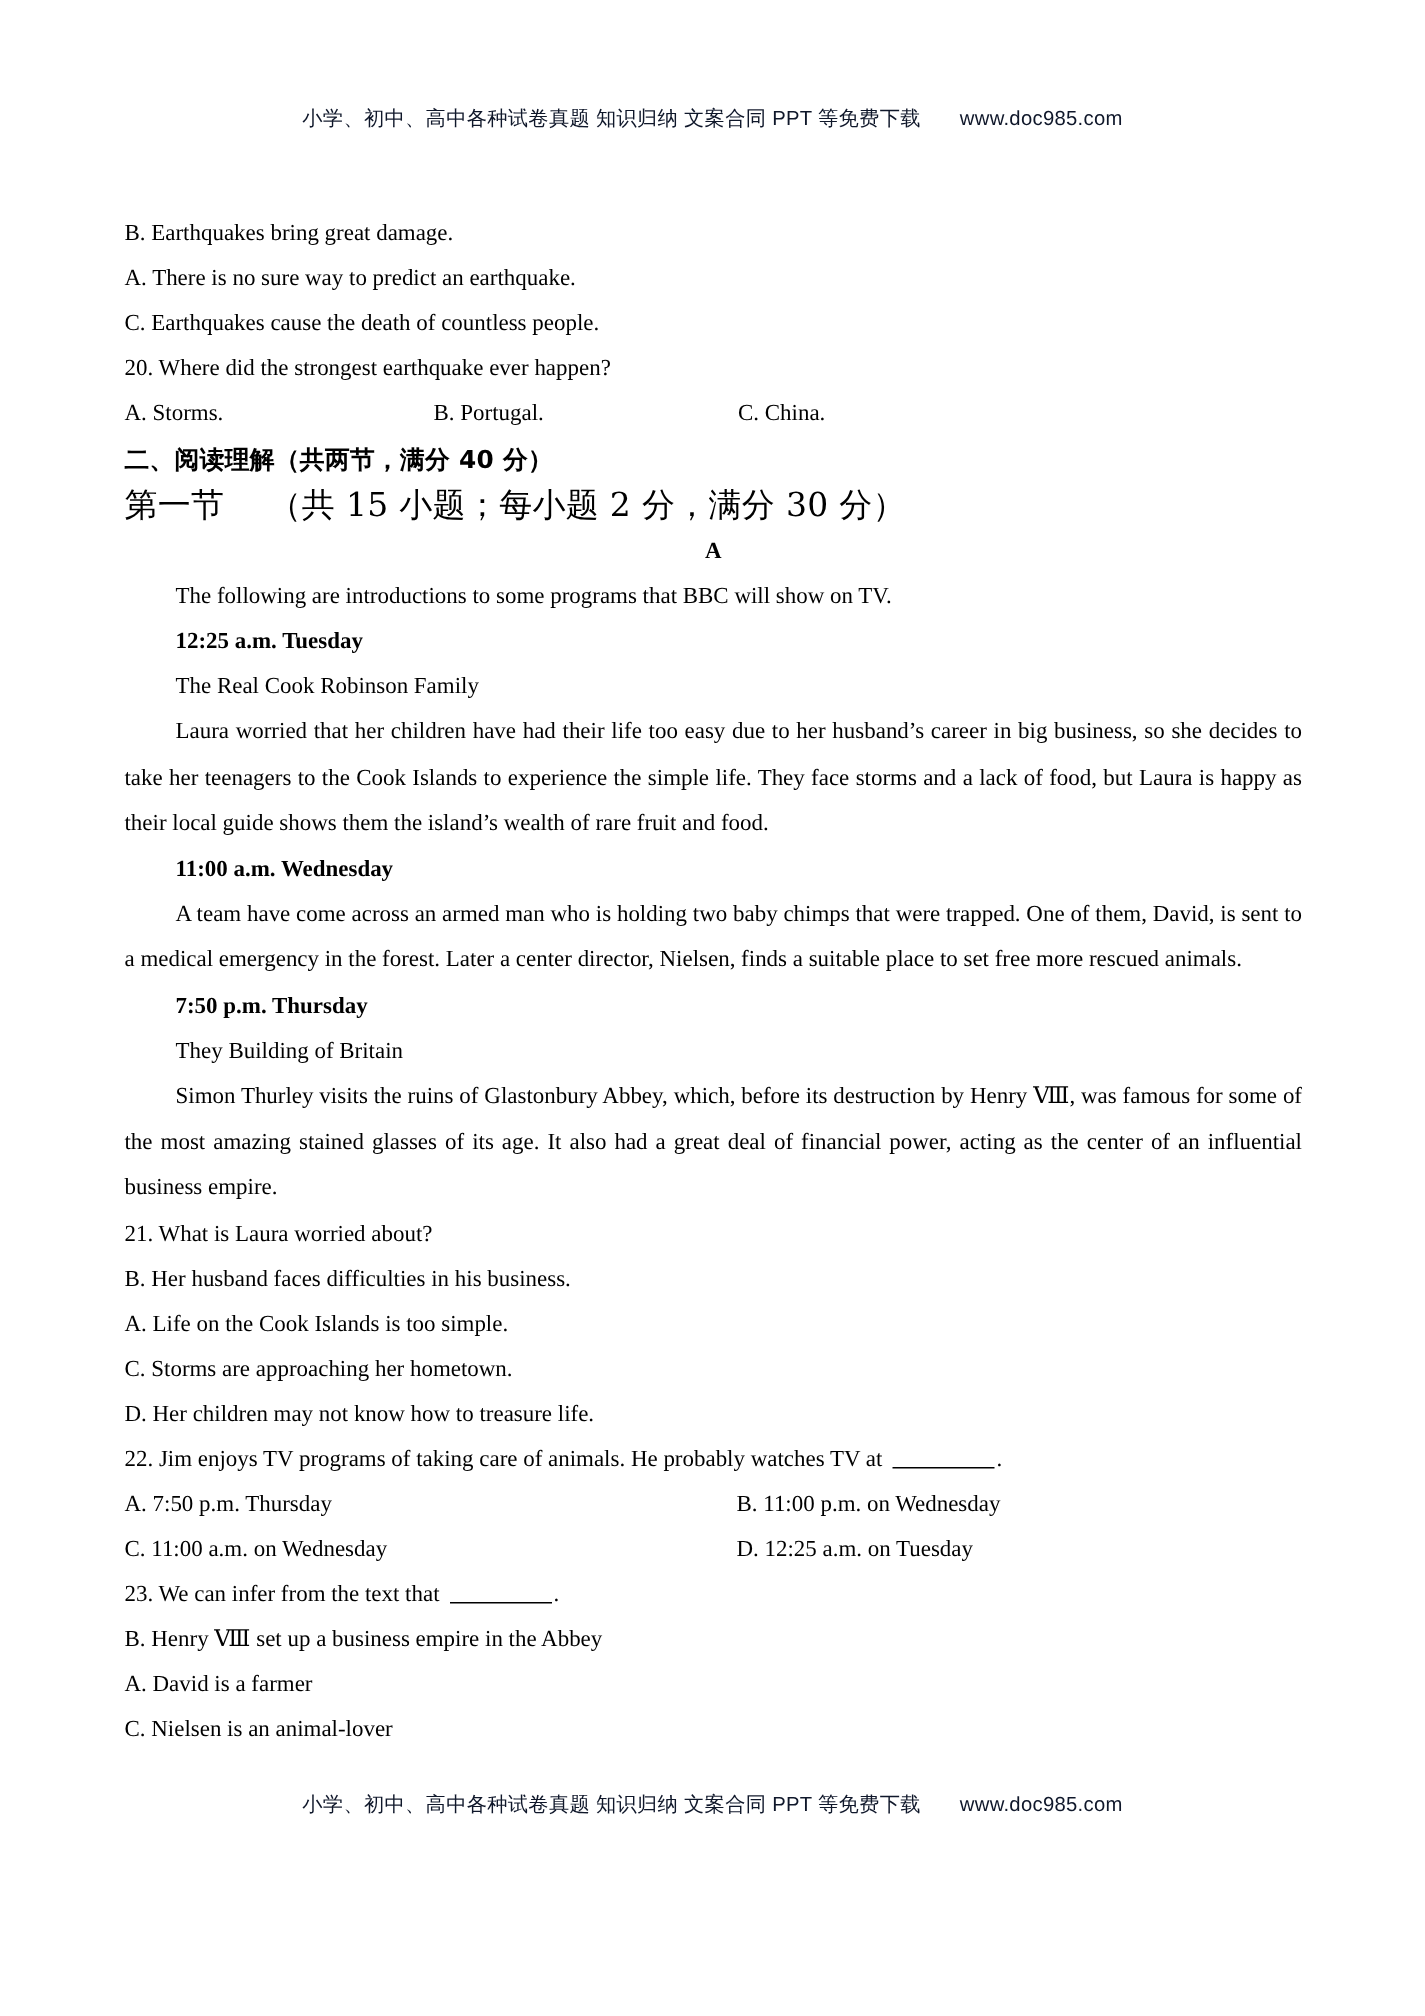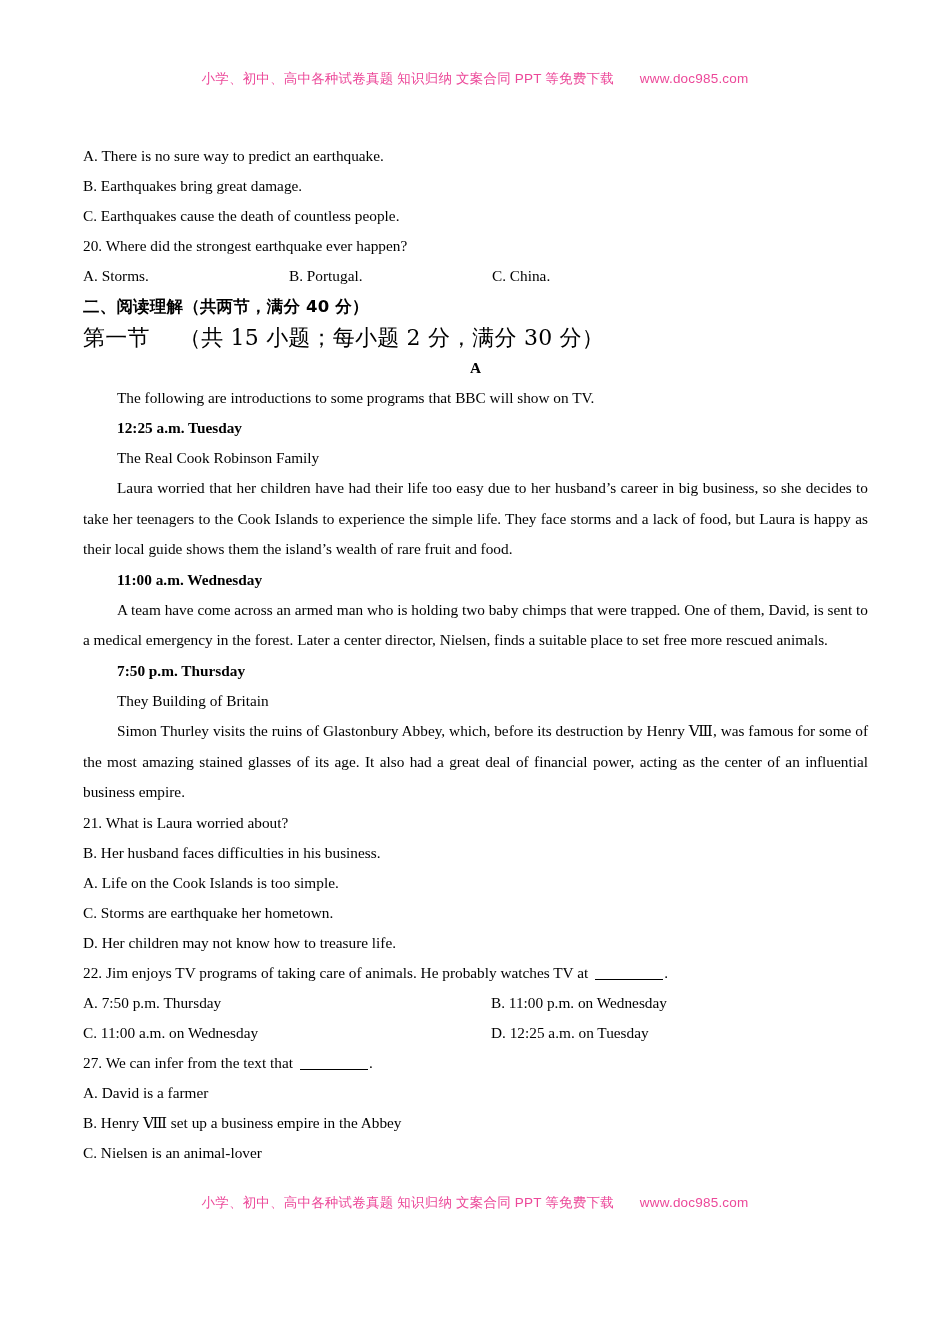--- a/index.html
+++ b/index.html
@@ -21,21 +21,21 @@
     height: 1344px;
     box-sizing: border-box;
   }
 
   
   .watermark {
     position: absolute;
     left: 0;
     width: 950px;
     text-align: center;
-    color: #ec4899;
+    color: #0f172a;
     font-family: "Liberation Sans", "DejaVu Sans", sans-serif;
     font-size: 13.5px;
     letter-spacing: 0.2px;
     white-space: nowrap;
   }
   .watermark .wm-url {
     margin-left: 26px;
   }
   #wm-top { top: 70px; }
   #wm-bottom { top: 1194px; }
@@ -119,22 +119,22 @@
 <body>
 
 <div class="page">
 
   <div class="watermark" id="wm-top">
     <span>小学、初中、高中各种试卷真题 知识归纳 文案合同 PPT 等免费下载</span><span class="wm-url">www.doc985.com</span>
   </div>
 
   <div class="content">
 
+    <div class="line">B. Earthquakes bring great damage.</div>
     <div class="line">A. There is no sure way to predict an earthquake.</div>
-    <div class="line">B. Earthquakes bring great damage.</div>
     <div class="line">C. Earthquakes cause the death of countless people.</div>
 
     <div class="line">20. Where did the strongest earthquake ever happen?</div>
     <div class="opt-row">
       <span class="col1">A. Storms.</span>
       <span class="col2-of3">B. Portugal.</span>
       <span class="col3-of3">C. China.</span>
     </div>
 
     <div class="cn-head">二、阅读理解（共两节，满分 40 分）</div>
@@ -150,36 +150,36 @@
     <div class="line indent bold">11:00 a.m. Wednesday</div>
     <p class="para">A team have come across an armed man who is holding two baby chimps that were trapped. One of them, David, is sent to a medical emergency in the forest. Later a center director, Nielsen, finds a suitable place to set free more rescued animals.</p>
 
     <div class="line indent bold">7:50 p.m. Thursday</div>
     <div class="line indent">They Building of Britain</div>
     <p class="para">Simon Thurley visits the ruins of Glastonbury Abbey, which, before its destruction by Henry Ⅷ, was famous for some of the most amazing stained glasses of its age. It also had a great deal of financial power, acting as the center of an influential business empire.</p>
 
     <div class="line">21. What is Laura worried about?</div>
     <div class="line">B. Her husband faces difficulties in his business.</div>
     <div class="line">A. Life on the Cook Islands is too simple.</div>
-    <div class="line">C. Storms are earthquake her hometown.</div>
+    <div class="line">C. Storms are approaching her hometown.</div>
     <div class="line">D. Her children may not know how to treasure life.</div>
 
     <div class="line"><span>22. Jim enjoys TV programs of taking care of animals. He probably watches TV at</span><span class="gap"></span><span class="blank"></span><span>.</span></div>
     <div class="opt-row">
       <span class="col1">A. 7:50 p.m. Thursday</span>
       <span class="col2-of2">B. 11:00 p.m. on Wednesday</span>
     </div>
     <div class="opt-row">
       <span class="col1">C. 11:00 a.m. on Wednesday</span>
       <span class="col2-of2">D. 12:25 a.m. on Tuesday</span>
     </div>
 
-    <div class="line"><span>27. We can infer from the text that</span><span class="gap"></span><span class="blank"></span><span>.</span></div>
+    <div class="line"><span>23. We can infer from the text that</span><span class="gap"></span><span class="blank"></span><span>.</span></div>
+    <div class="line">B. Henry Ⅷ  set up a business empire in the Abbey</div>
     <div class="line">A. David is a farmer</div>
-    <div class="line">B. Henry Ⅷ  set up a business empire in the Abbey</div>
     <div class="line">C. Nielsen is an animal-lover</div>
 
   </div>
 
   <div class="watermark" id="wm-bottom">
     <span>小学、初中、高中各种试卷真题 知识归纳 文案合同 PPT 等免费下载</span><span class="wm-url">www.doc985.com</span>
   </div>
 
 </div>
 

